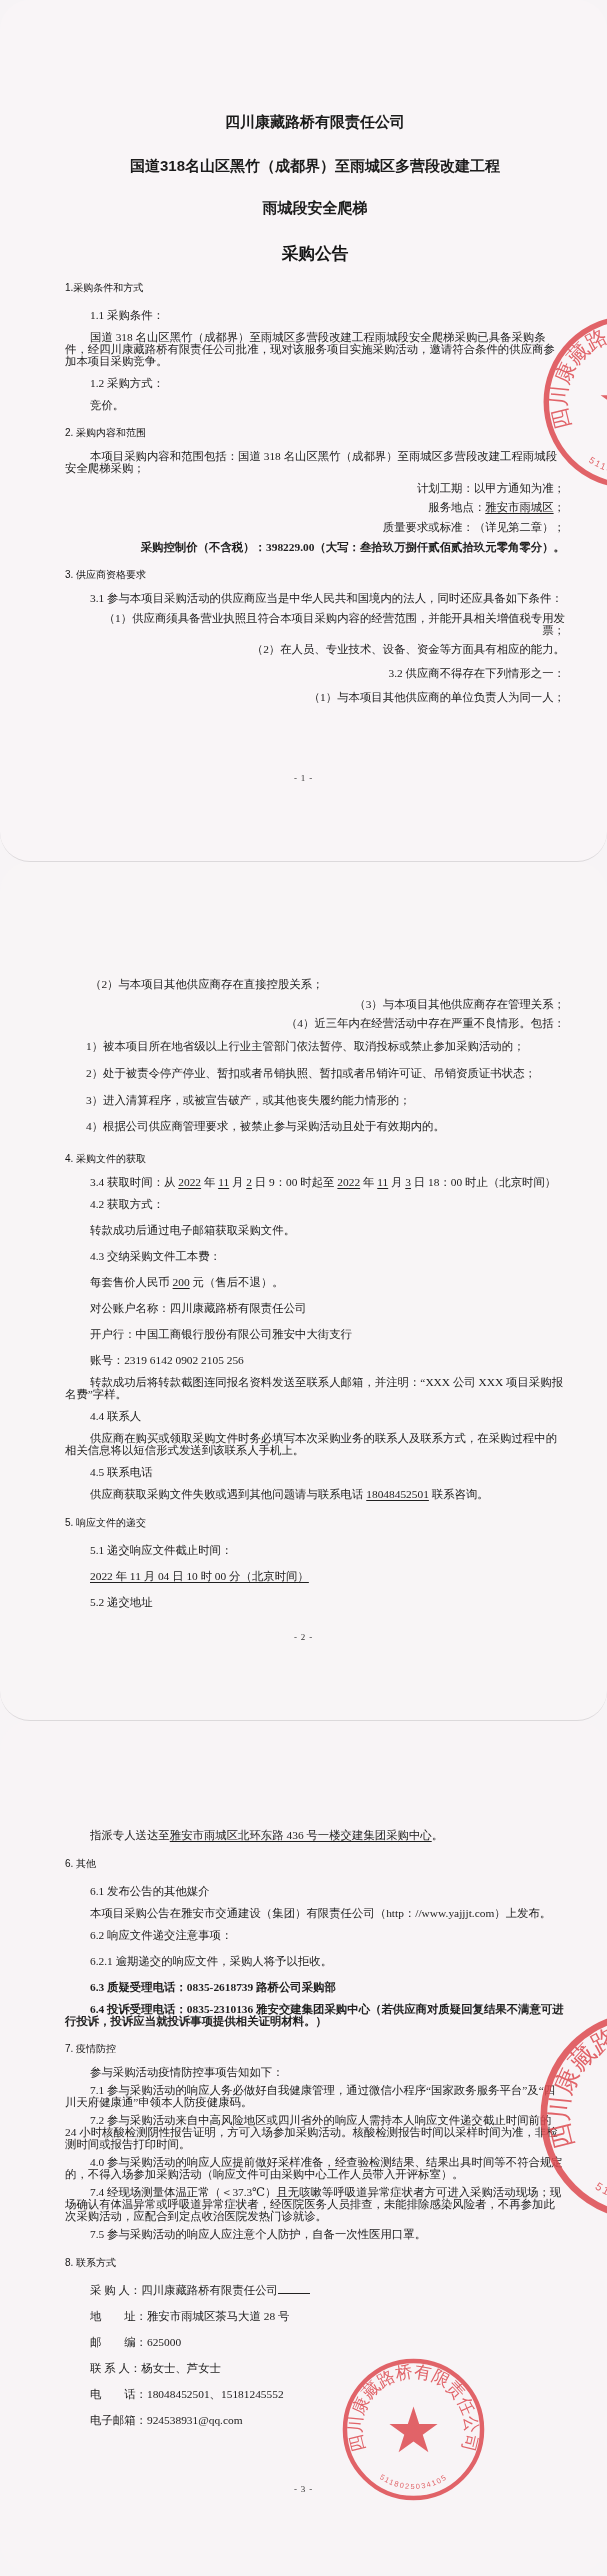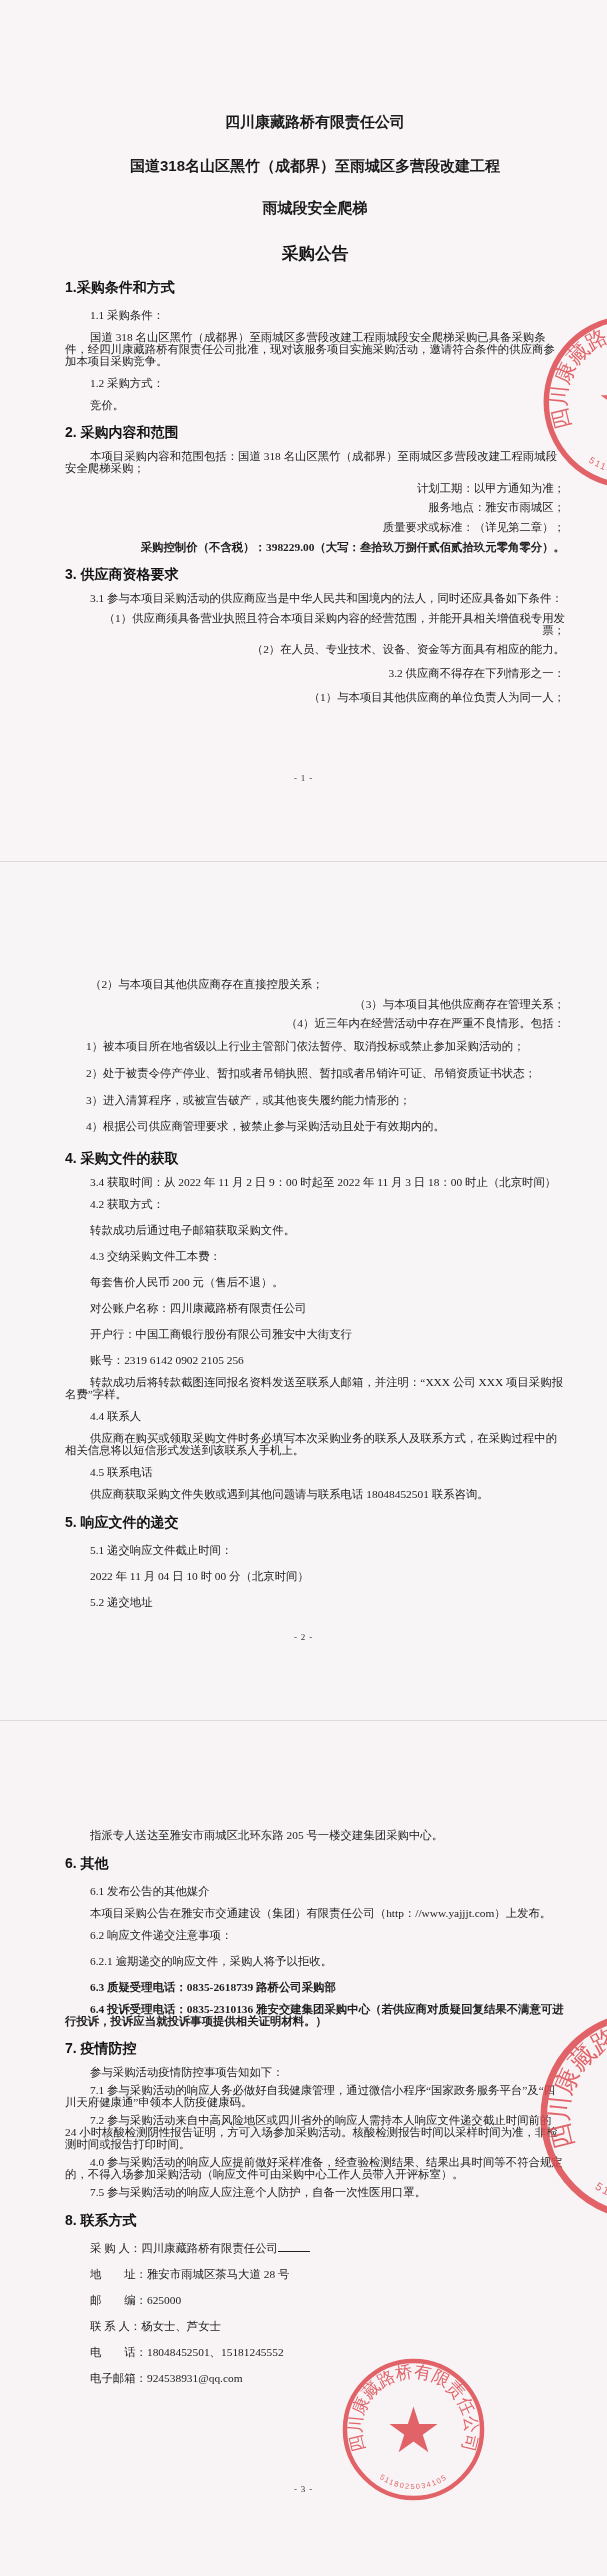--- a/index.html
+++ b/index.html
@@ -7,41 +7,42 @@
     width:607px;height:2576px;position:relative;
     background:#f7f4f6;
     font-family:"Liberation Serif","DejaVu Serif",serif;
     color:#212121;
     -webkit-font-smoothing:antialiased;
   }
   .page{
     position:relative;width:607px;overflow:hidden;
     box-sizing:border-box;
     padding:4px 42px 0 65px;
+    border-radius:30px;
   }
   .page1{height:862px;background:#f9f5f7;border-bottom:1.5px solid #dcd9db;padding-top:111px;}
   .page2{height:859px;background:#f8f5f6;border-bottom:1.5px solid #dcd9db;padding-top:110px;}
   .page3{height:851px;background:#f8f4f6;padding-top:102px;}
 
   .title{ text-align:center;font-family:"Liberation Sans","DejaVu Sans",sans-serif;
     font-weight:bold;font-size:15px;line-height:21px;color:#1b1b1b;}
   .title.t2{margin-top:23px;}
   .title.t3{margin-top:21px;}
   .notice-title{text-align:center;font-family:"Liberation Sans","DejaVu Sans",sans-serif;
     font-weight:bold;font-size:16.7px;line-height:23px;margin-top:24px;color:#151515;}
 
-  .h2{font-family:"Liberation Sans","DejaVu Sans",sans-serif;font-weight:bold;
-    font-size:14px;line-height:23px;margin:10.6px 0 3px 0;color:#141414;}
+  .h2{font-family:"Liberation Sans","DejaVu Sans",sans-serif;font-weight:normal;
+    font-size:10px;line-height:23px;margin:10.6px 0 3px 0;color:#141414;}
   p{margin:0;}
   .p{font-size:11.4px;line-height:12px;margin-top:6px;text-indent:25px;}
   .pl{font-size:11.4px;line-height:20px;margin-top:6px;margin-left:25px;text-indent:0;}
   .sub{font-size:11.4px;line-height:20px;margin-top:6.8px;margin-left:21px;}
   .sp{margin-top:7.6px;text-align:right;}
   .bold{font-weight:bold;}
-  .u{text-underline-offset:2.3px;}
+  .u{text-decoration:underline;text-underline-offset:2.3px;}
   .blank-line{display:inline-block;width:32px;border-bottom:0.8px solid #222;height:10.6px;}
 
   .pagenum{
     position:absolute;left:0;right:0;bottom:78px;text-align:center;
     font-size:9px;color:#333;letter-spacing:0.8px;
   }
 
   .stamp{position:absolute;pointer-events:none;opacity:.85;}
   .stamp text{fill:#dd4a50;}
   .stamp-p1{top:311px;left:539px;width:182px;height:182px;}
@@ -117,35 +118,36 @@
 
   <div class="h2">5. 响应文件的递交</div>
   <p class="pl">5.1 递交响应文件截止时间：</p>
   <p class="pl"><span class="u">2022 年 11 月 04 日 10 时 00 分（北京时间）</span></p>
   <p class="pl">5.2 递交地址</p>
 
   <div class="pagenum">- 2 -</div>
 </div>
 
 <div class="page page3">
-  <p class="p"><span>指派专人送达至</span><span class="u">雅安市雨城区北环东路 205 号一楼交建集团采购中心</span><span>。</span></p>
+  <p class="p"><span>指派专人送达至</span><span class="u">雅安市雨城区北环东路 436 号一楼交建集团采购中心</span><span>。</span></p>
 
   <div class="h2">6. 其他</div>
   <p class="pl">6.1 发布公告的其他媒介</p>
   <p class="p">本项目采购公告在雅安市交通建设（集团）有限责任公司（http：//www.yajjjt.com）上发布。</p>
   <p class="pl">6.2 响应文件递交注意事项：</p>
   <p class="pl">6.2.1 逾期递交的响应文件，采购人将予以拒收。</p>
   <p class="pl bold">6.3 质疑受理电话：0835-2618739 路桥公司采购部</p>
   <p class="p bold">6.4 投诉受理电话：0835-2310136 雅安交建集团采购中心（若供应商对质疑回复结果不满意可进行投诉，投诉应当就投诉事项提供相关证明材料。）</p>
 
   <div class="h2">7. 疫情防控</div>
   <p class="p">参与采购活动疫情防控事项告知如下：</p>
   <p class="p">7.1 参与采购活动的响应人务必做好自我健康管理，通过微信小程序“国家政务服务平台”及“四川天府健康通”申领本人防疫健康码。</p>
   <p class="p">7.2 参与采购活动来自中高风险地区或四川省外的响应人需持本人响应文件递交截止时间前的 24 小时核酸检测阴性报告证明，方可入场参加采购活动。核酸检测报告时间以采样时间为准，非检测时间或报告打印时间。</p>
   <p class="p">4.0 参与采购活动的响应人应提前做好采样准备，经查验检测结果、结果出具时间等不符合规定的，不得入场参加采购活动（响应文件可由采购中心工作人员带入开评标室）。</p>
+  <p class="p">7.4 经现场测量体温正常（＜37.3℃）且无咳嗽等呼吸道异常症状者方可进入采购活动现场；现场确认有体温异常或呼吸道异常症状者，经医院医务人员排查，未能排除感染风险者，不再参加此次采购活动，应配合到定点收治医院发热门诊就诊。</p>
   <p class="p">7.5 参与采购活动的响应人应注意个人防护，自备一次性医用口罩。</p>
 
   <div class="h2">8. 联系方式</div>
   <p class="pl"><span>采 购 人：</span><span>四川康藏路桥有限责任公司</span><span class="blank-line"></span></p>
   <p class="pl"><span>地　　址：</span><span>雅安市雨城区茶马大道 28 号</span></p>
   <p class="pl"><span>邮　　编：</span><span>625000</span></p>
   <p class="pl"><span>联 系 人：</span><span>杨女士、芦女士</span></p>
   <p class="pl"><span>电　　话：</span><span>18048452501、15181245552</span></p>
   <p class="pl"><span>电子邮箱：</span><span>924538931@qq.com</span></p>
 

